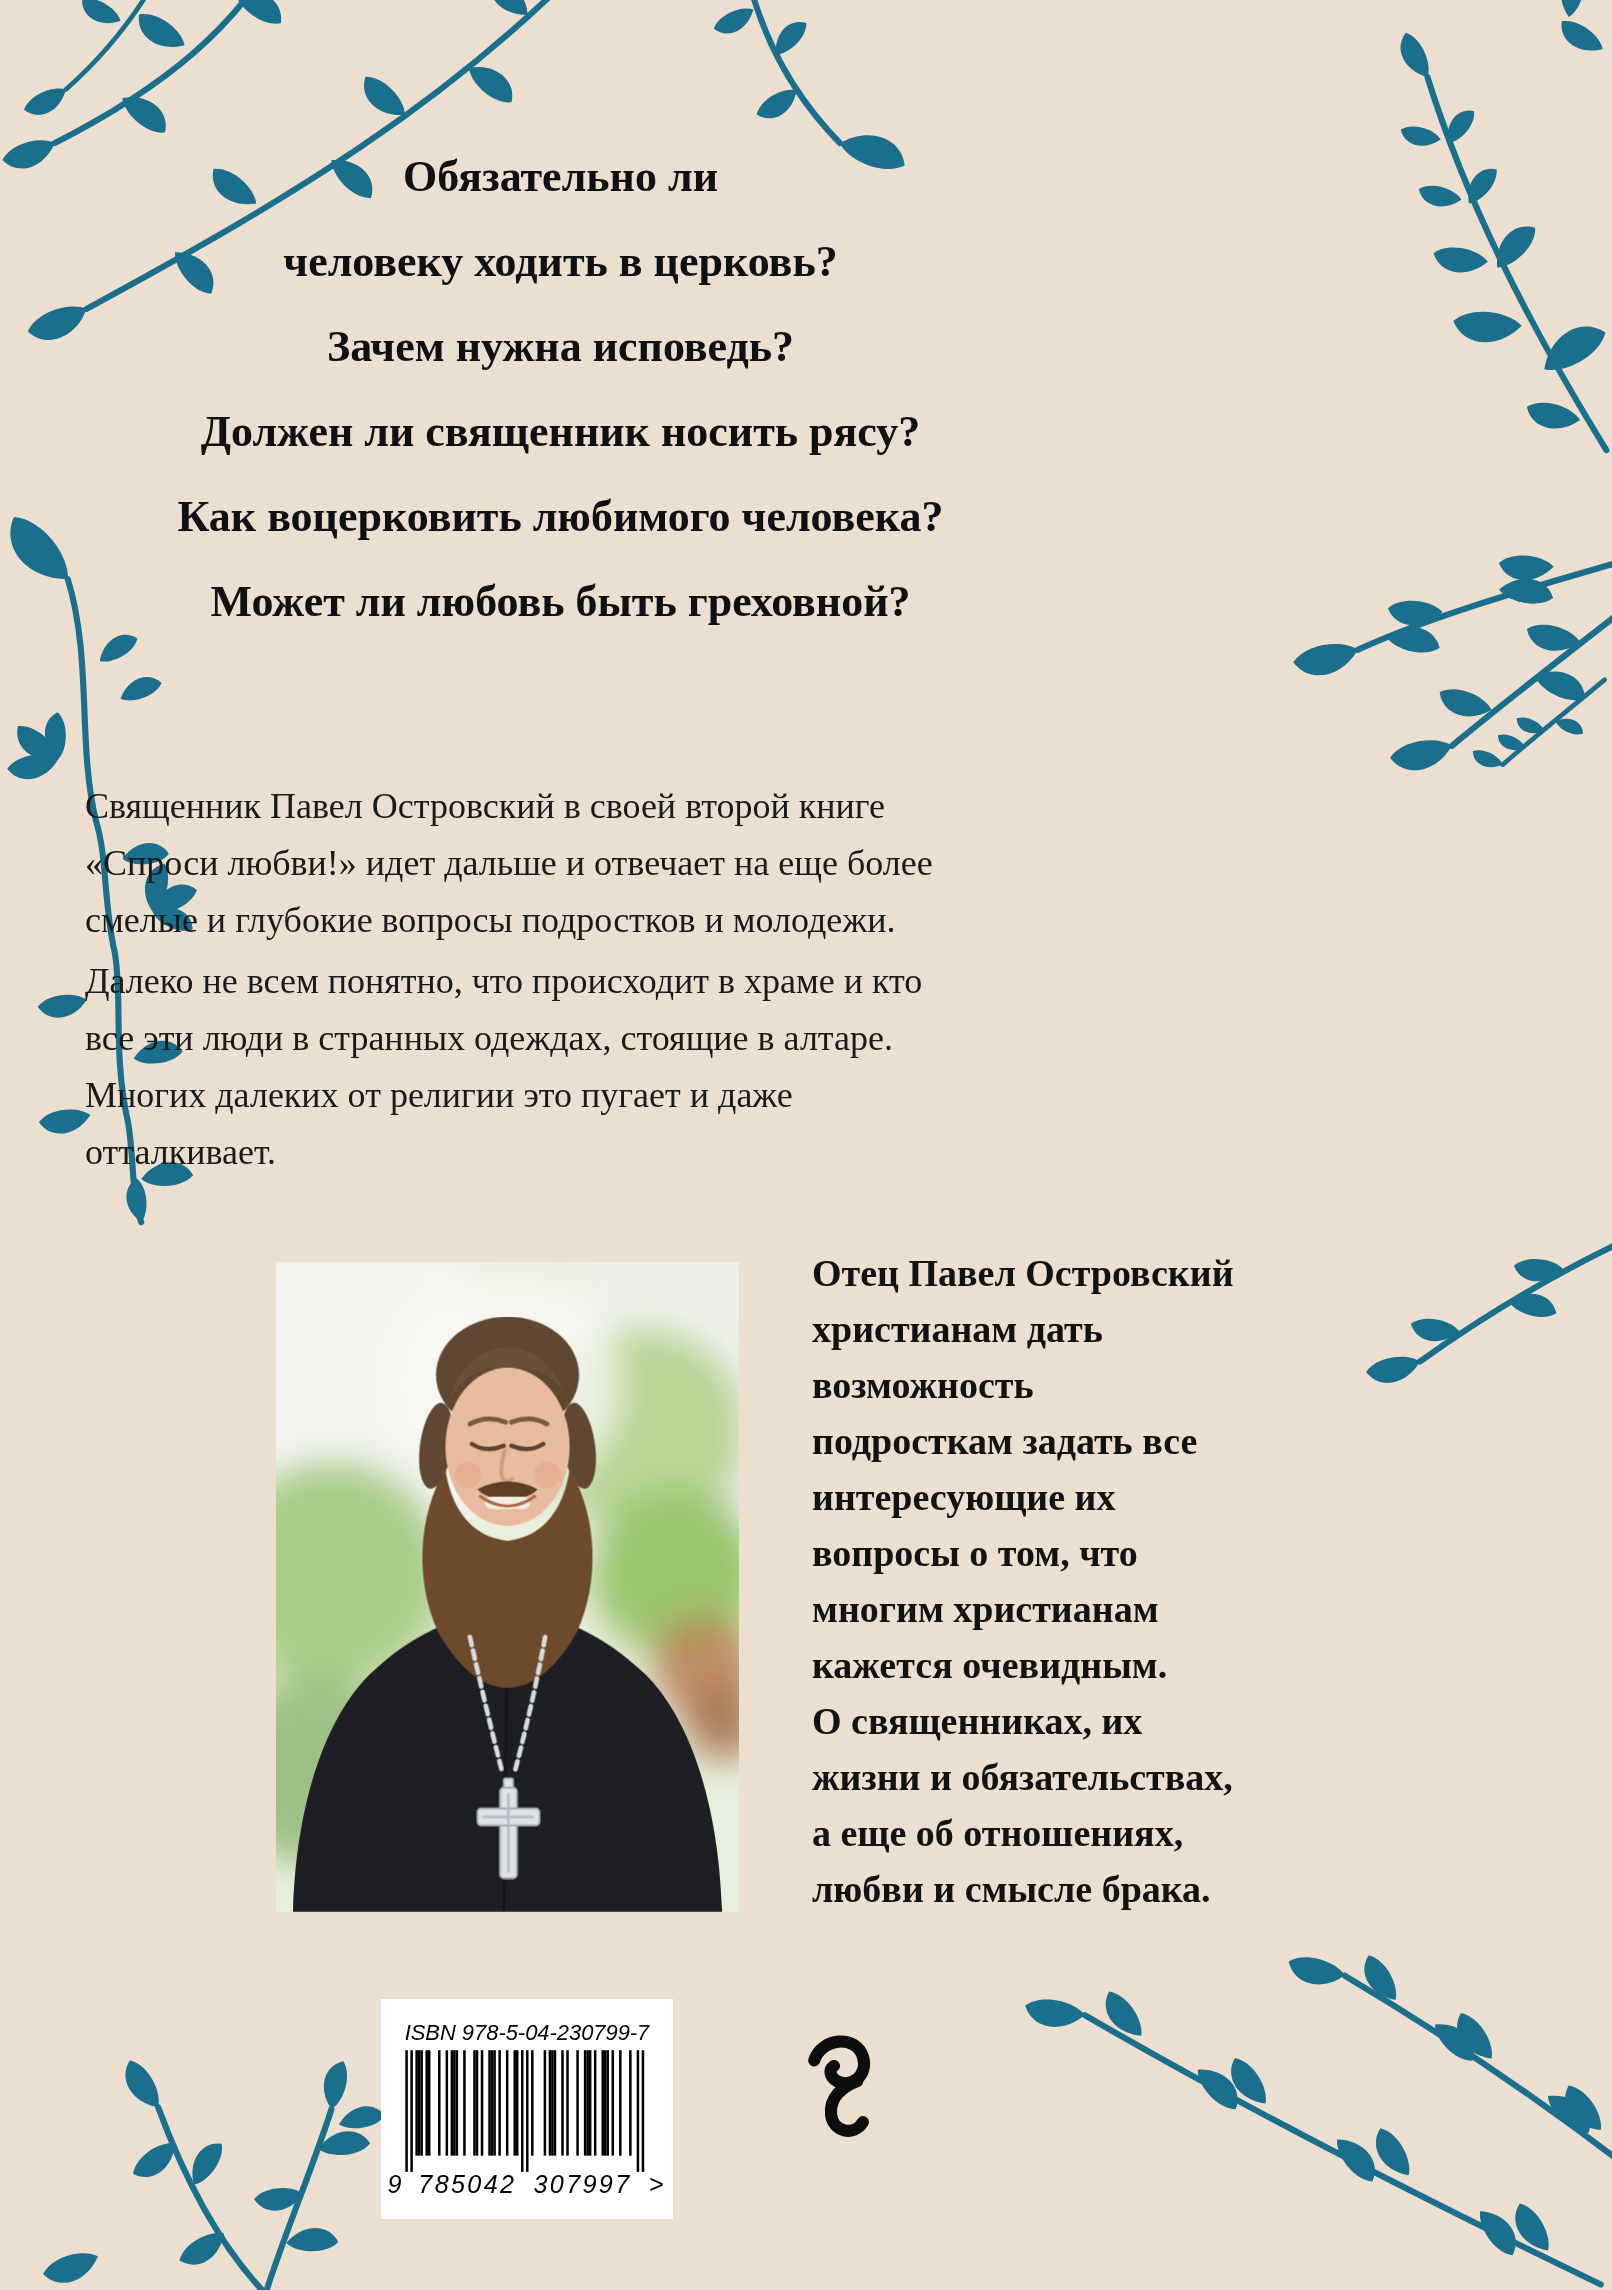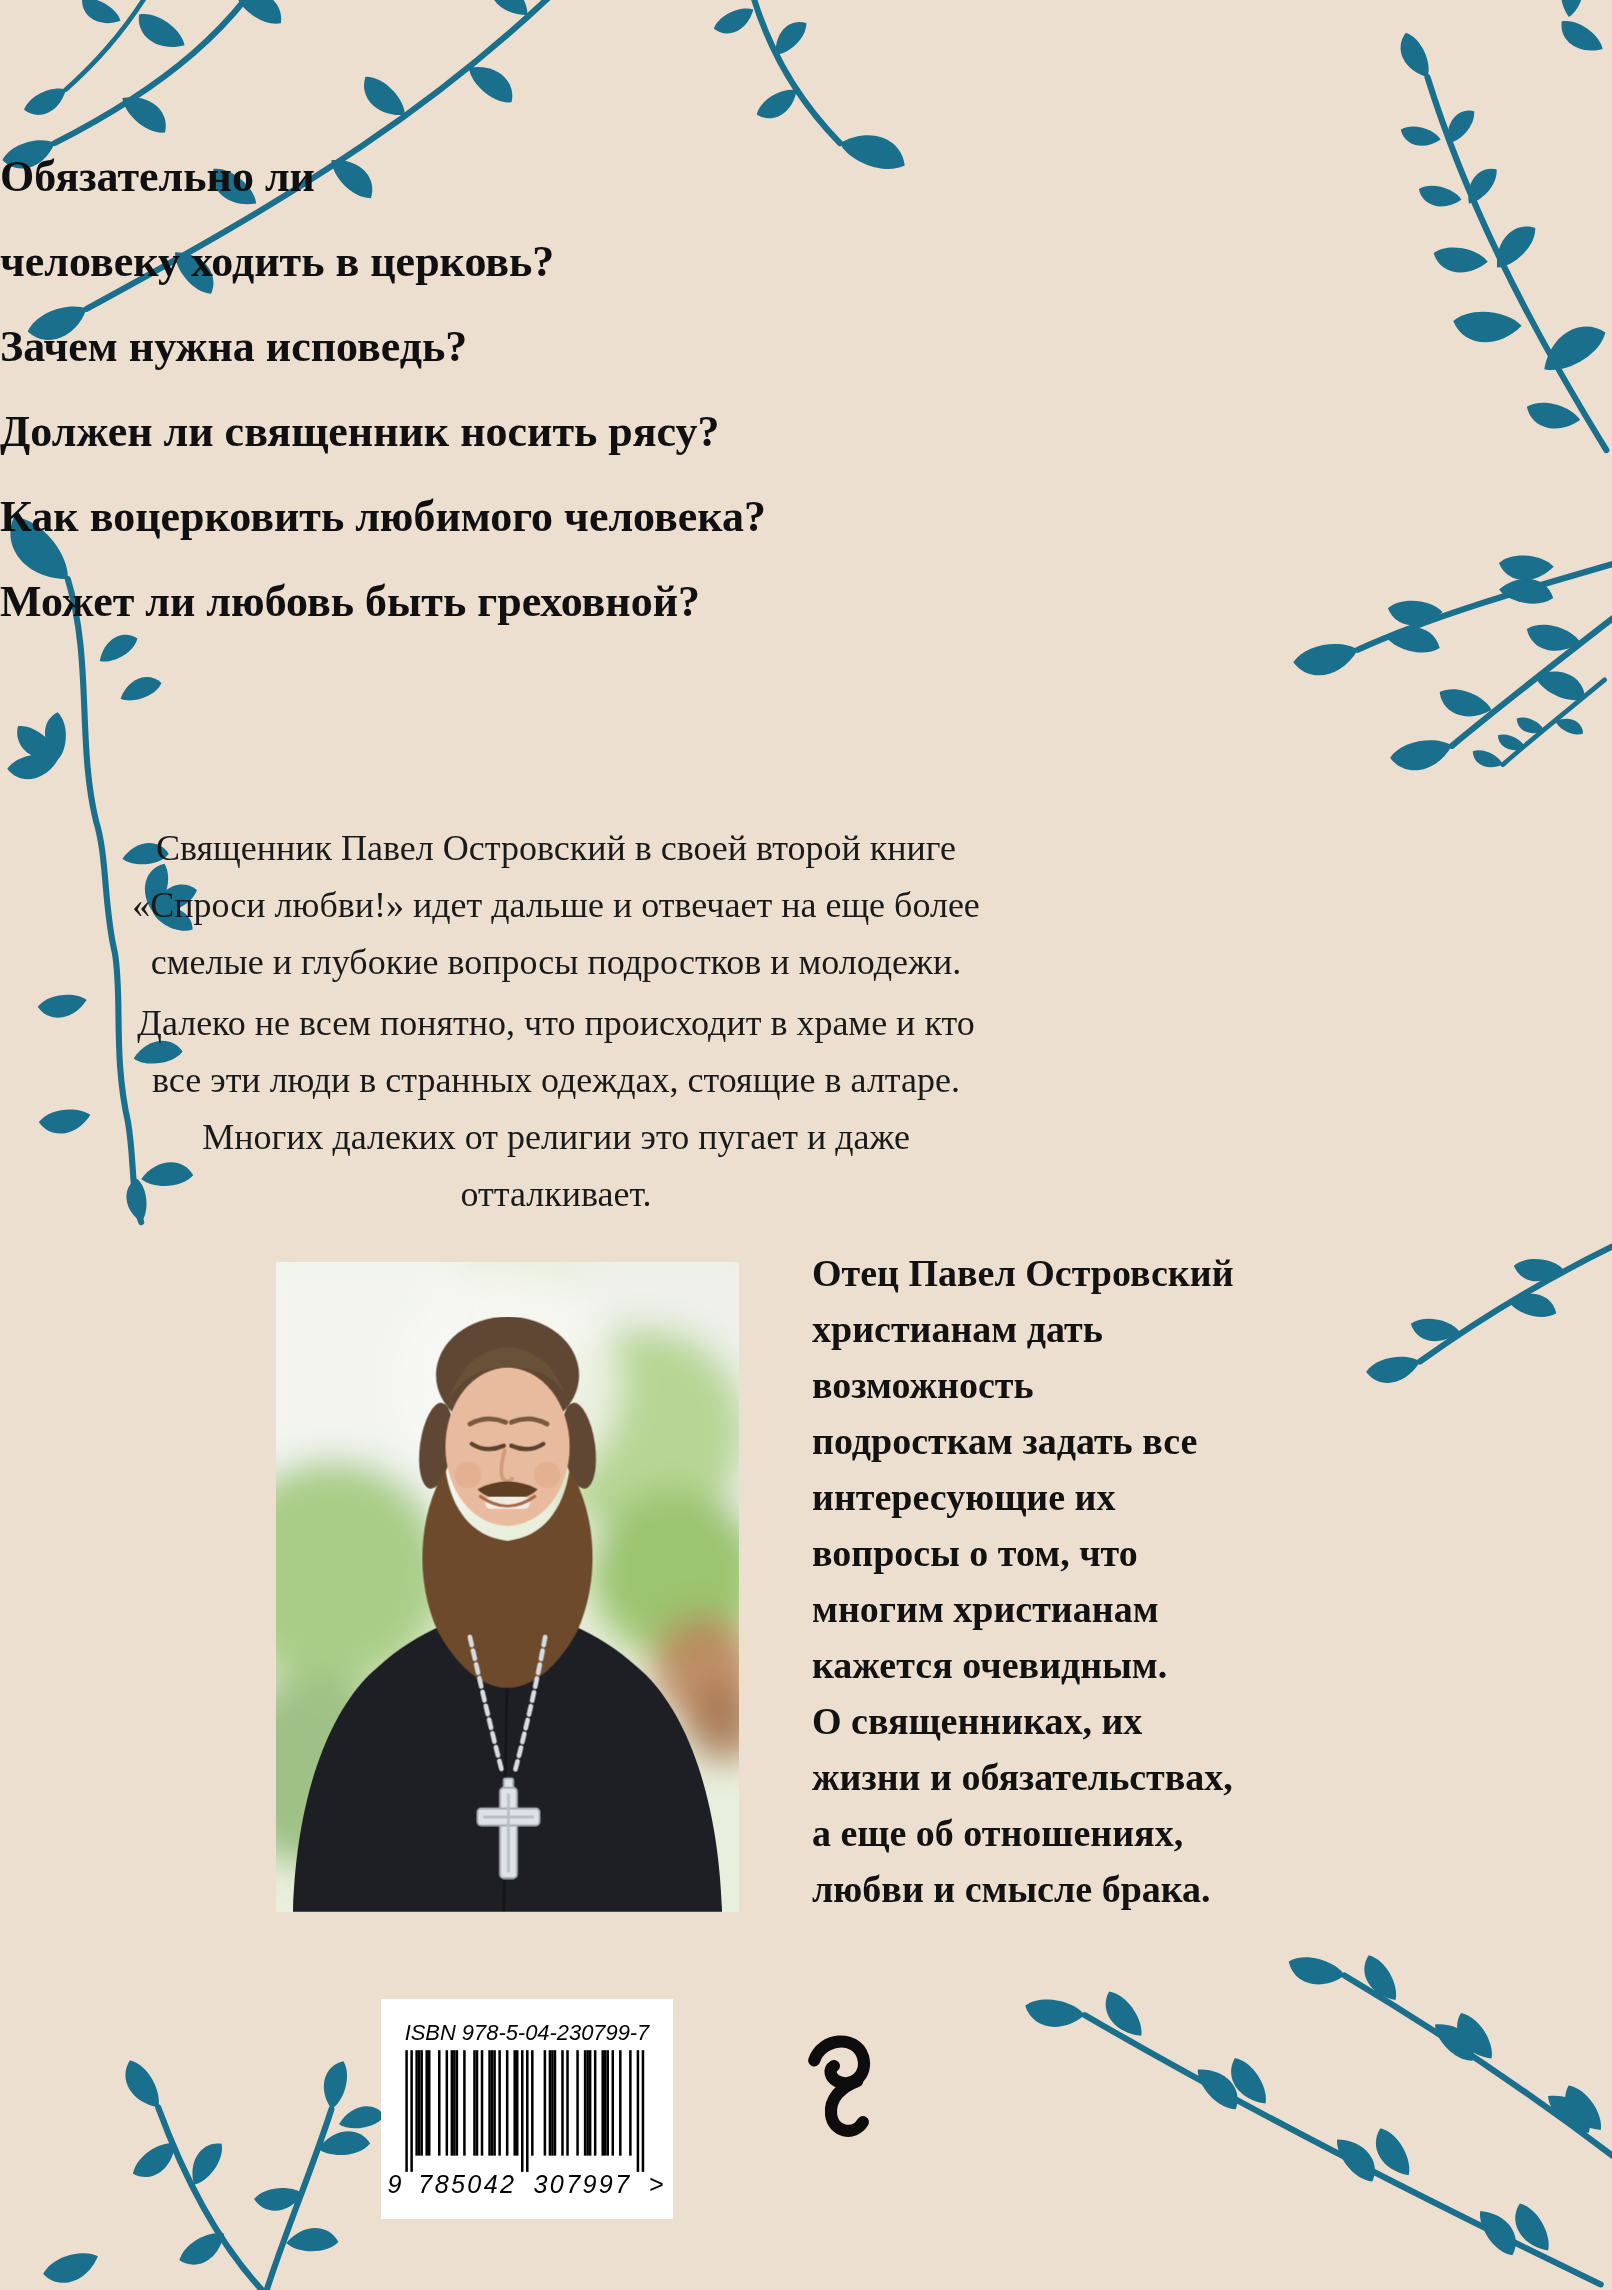--- a/index.html
+++ b/index.html
@@ -11,27 +11,27 @@
     font-family:"Liberation Serif", serif;
     color:#141414;
   }
   .decor{position:absolute;left:0;top:0;width:1613px;height:2291px;pointer-events:none;}
   .decor path.stem{fill:none;stroke:#1a6f8d;stroke-width:6.5;stroke-linecap:round;}
   .decor path.stem.thin{stroke-width:5;}
   .decor use{fill:#1a6f8d;}
 
   .questions{
     position:absolute;left:0;top:134px;width:1121px;
+    text-align:center;
     font-weight:bold;font-size:44px;line-height:85px;
     color:#101012;
   }
   .para{
     position:absolute;left:85px;width:942px;
-    text-align:center;
-    font-size:36px;line-height:57px;color:#1a1a1a;margin-top:42px;
+    font-size:36px;line-height:57px;color:#1a1a1a;
   }
   .para-intro{top:778px;}
   .para-context{top:953px;}
 
   .author-note{
     position:absolute;left:812px;top:1245px;width:565px;
     font-weight:bold;font-size:38px;line-height:56px;
     color:#121212;text-align:left;
   }
 

